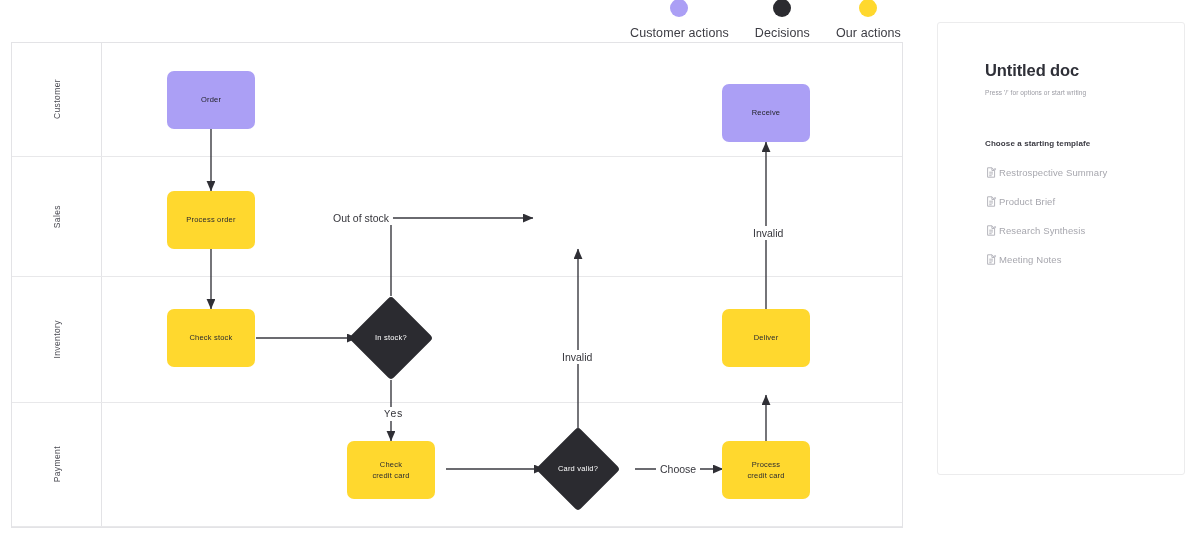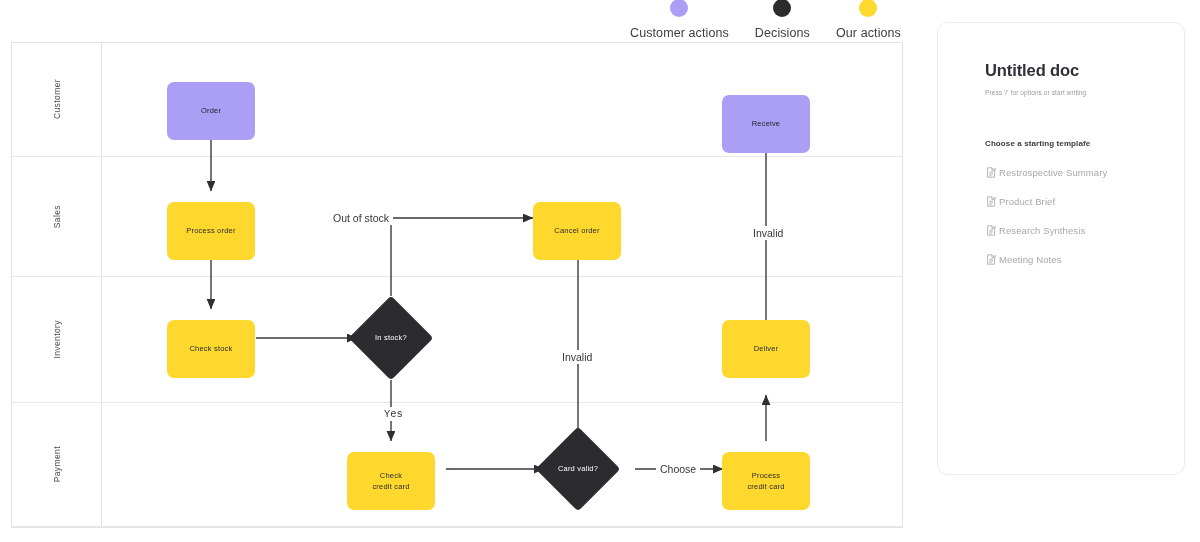--- a/index.html
+++ b/index.html
@@ -57,21 +57,20 @@
     position: absolute;
     display: flex; align-items: center; justify-content: center;
     text-align: center;
     font-size: 7.5px;
     line-height: 1.5;
     letter-spacing: .2px;
     z-index: 3;
   }
   .node.box {
     border-radius: 7px;
-    margin-top: 11px;
   }
   .node.customer { background: #ab9ff5; color: #23232a; }
   .node.ours { background: #ffd82e; color: #2b2b30; }
   .node.decision {
     background: transparent;
     color: #ffffff;
   }
   .diamond-shape {
     position: absolute; inset: 0;
     background: #2b2b30;
@@ -93,21 +92,21 @@
     z-index: 4;
   }
 
   
   .doc-panel {
     position: absolute;
     left: 937px; top: 22px;
     width: 248px; height: 453px;
     background: #ffffff;
     border: 1px solid #ececed;
-    border-radius: 11px;
+    border-radius: 3px;
     overflow: hidden;
   }
   .doc-inner { padding: 38px 30px 0 47px; }
   .doc-title {
     font-size: 16.5px; font-weight: bold;
     color: #2f3038; letter-spacing: -.1px;
     margin: 0 0 9px 0;
   }
   .doc-sub {
     font-size: 6.5px; color: #9a9aa2;
@@ -210,23 +209,20 @@
     </div>
 
     <div class="node box customer" style="left:710px;top:41px;width:88px;height:58px;">
       <span class="node-label">Receive</span>
     </div>
 
     <div class="node box ours" style="left:155px;top:148px;width:88px;height:58px;">
       <span class="node-label">Process order</span>
     </div>
 
-    <div class="node box ours" style="left:521px;top:148px;width:88px;height:58px;">
-      <span class="node-label">Cancel order</span>
-    </div>
 
     <div class="node box ours" style="left:710px;top:266px;width:88px;height:58px;">
       <span class="node-label">Deliver</span>
     </div>
 
     <div class="node box ours" style="left:155px;top:266px;width:88px;height:58px;">
       <span class="node-label">Check stock</span>
     </div>
 
     <div class="node box ours" style="left:335px;top:398px;width:88px;height:58px;white-space:pre-line;">

